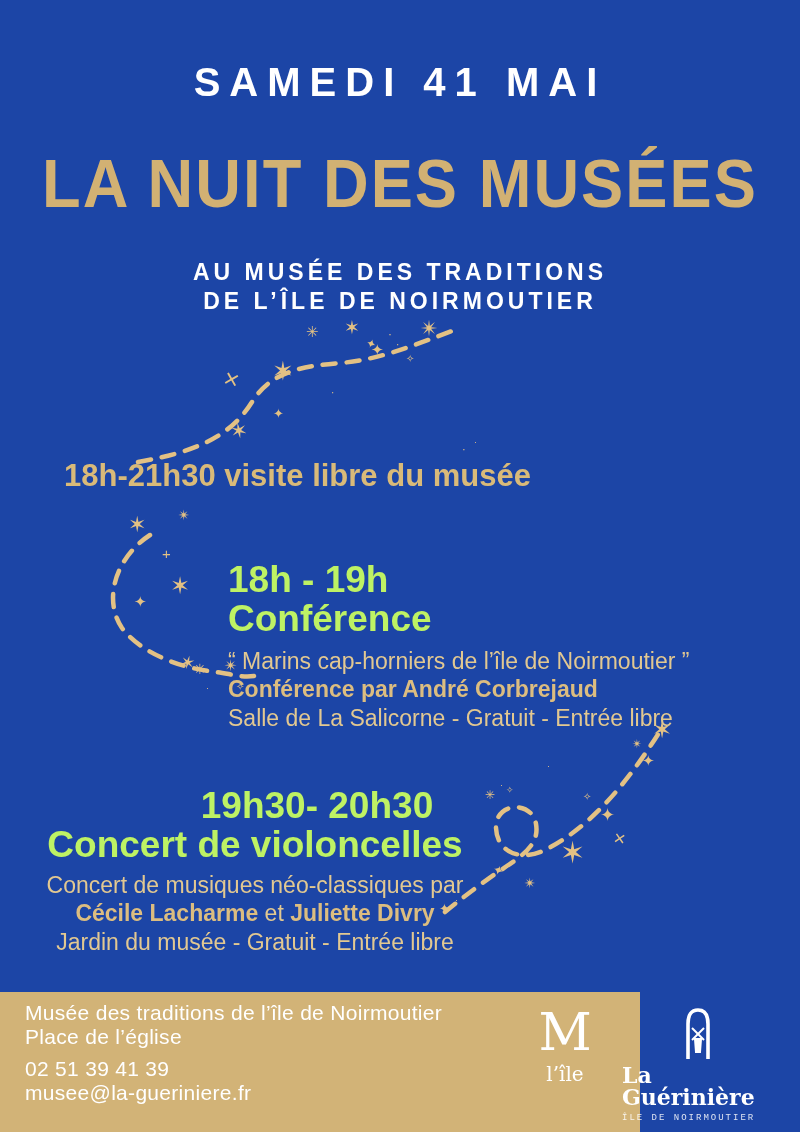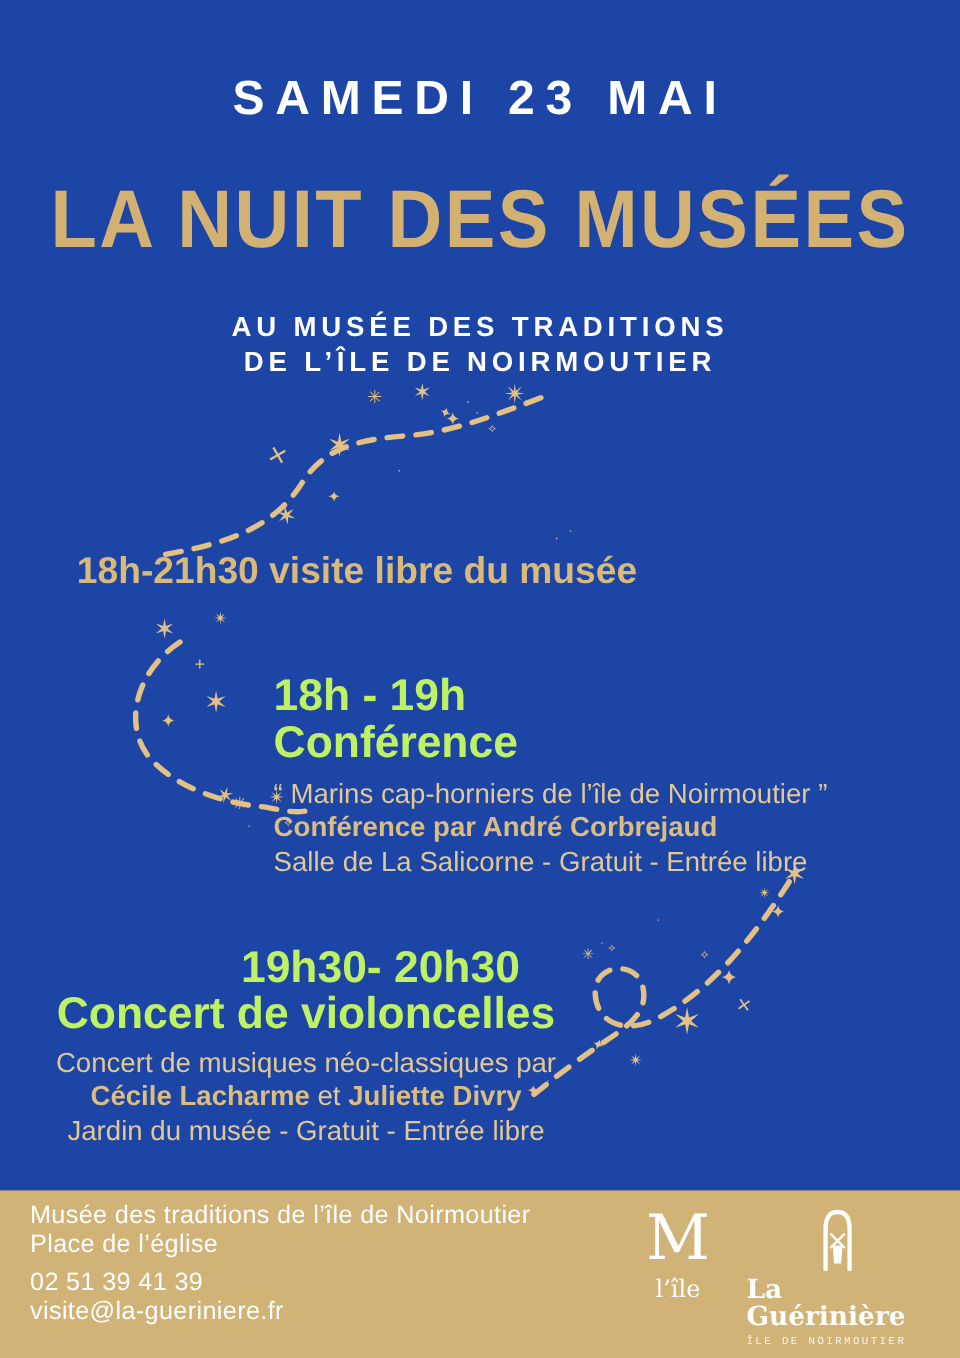--- a/index.html
+++ b/index.html
@@ -58,21 +58,21 @@
   .artists{color:#e2c891;font-size:23px;line-height:1.22;}
   .artists b{color:#dcbd80;}
   
   #trail-svg{position:absolute;left:0;top:0;pointer-events:none;}
   .sparkle{
     position:absolute;color:#e3c184;line-height:1;
     transform-origin:center;pointer-events:none;
   }
   
   .footer{
-    position:absolute;left:0;top:992px;width:800px;height:140px;
+    position:absolute;left:0;top:992px;width:640px;height:140px;
     background:#d2b377;color:#ffffff;
   }
   .footer-info{
     position:absolute;left:25px;top:9px;
     font-size:21px;line-height:1.13;letter-spacing:0.3px;
   }
   .footer-contact{margin-top:9px;}
   .logo-m{
     position:absolute;left:530px;top:14px;width:70px;
     text-align:center;color:#ffffff;
@@ -146,21 +146,21 @@
       <span class="sparkle" style="left: 485px; top: 789px; font-size: 12px;">✳</span>
       <span class="sparkle" style="left: 500px; top: 781px; font-size: 9px;">·</span>
       <span class="sparkle" style="left: 506px; top: 786px; font-size: 9px;">✧</span>
       <span class="sparkle" style="left: 493px; top: 864px; font-size: 13px; transform: rotate(20deg);">✦</span>
       <span class="sparkle" style="left: 524px; top: 876px; font-size: 14px;">✴</span>
       <span class="sparkle" style="left: 439px; top: 902px; font-size: 13px;">✦</span>
       <span class="sparkle" style="left: 455px; top: 896px; font-size: 9px;">·</span>
       <span class="sparkle" style="left: 547px; top: 762px; font-size: 9px;">·</span>
     </div>
 
-  <div class="date-banner">SAMEDI 23 MAI</div>
+  <div class="date-banner">SAMEDI 41 MAI</div>
 
   <div class="main-title">LA NUIT DES MUSÉES</div>
 
   <div class="subtitle">
     <div>AU MUSÉE DES TRADITIONS</div>
     <div>DE L’ÎLE DE NOIRMOUTIER</div>
   </div>
 
   <div class="visit-line">18h-21h30 visite libre du musée</div>
 
@@ -178,21 +178,21 @@
     <div class="evt-desc">Concert de musiques néo-classiques par</div>
     <div class="artists"><b>Cécile Lacharme</b><span> et </span><b>Juliette Divry</b></div>
     <div class="evt-venue">Jardin du musée - Gratuit - Entrée libre</div>
   </div>
 
   <div class="footer">
     <div class="footer-info">
       <div>Musée des traditions de l’île de Noirmoutier</div>
       <div>Place de l’église</div>
       <div class="footer-contact">02 51 39 41 39</div>
-      <div>visite@la-gueriniere.fr</div>
+      <div>musee@la-gueriniere.fr</div>
     </div>
 
     <div class="logo-m">
       <span class="m-letter">M</span>
       <span class="m-sub">l’île</span>
     </div>
 
     <div class="logo-g">
       <svg class="crest" width="52" height="54" viewBox="0 0 52 54">
         <path d="M 16,53 L 16,18 Q 16,4 26,4 Q 36,4 36,18 L 36,53" fill="none" stroke="#ffffff" stroke-width="3.6"></path>

